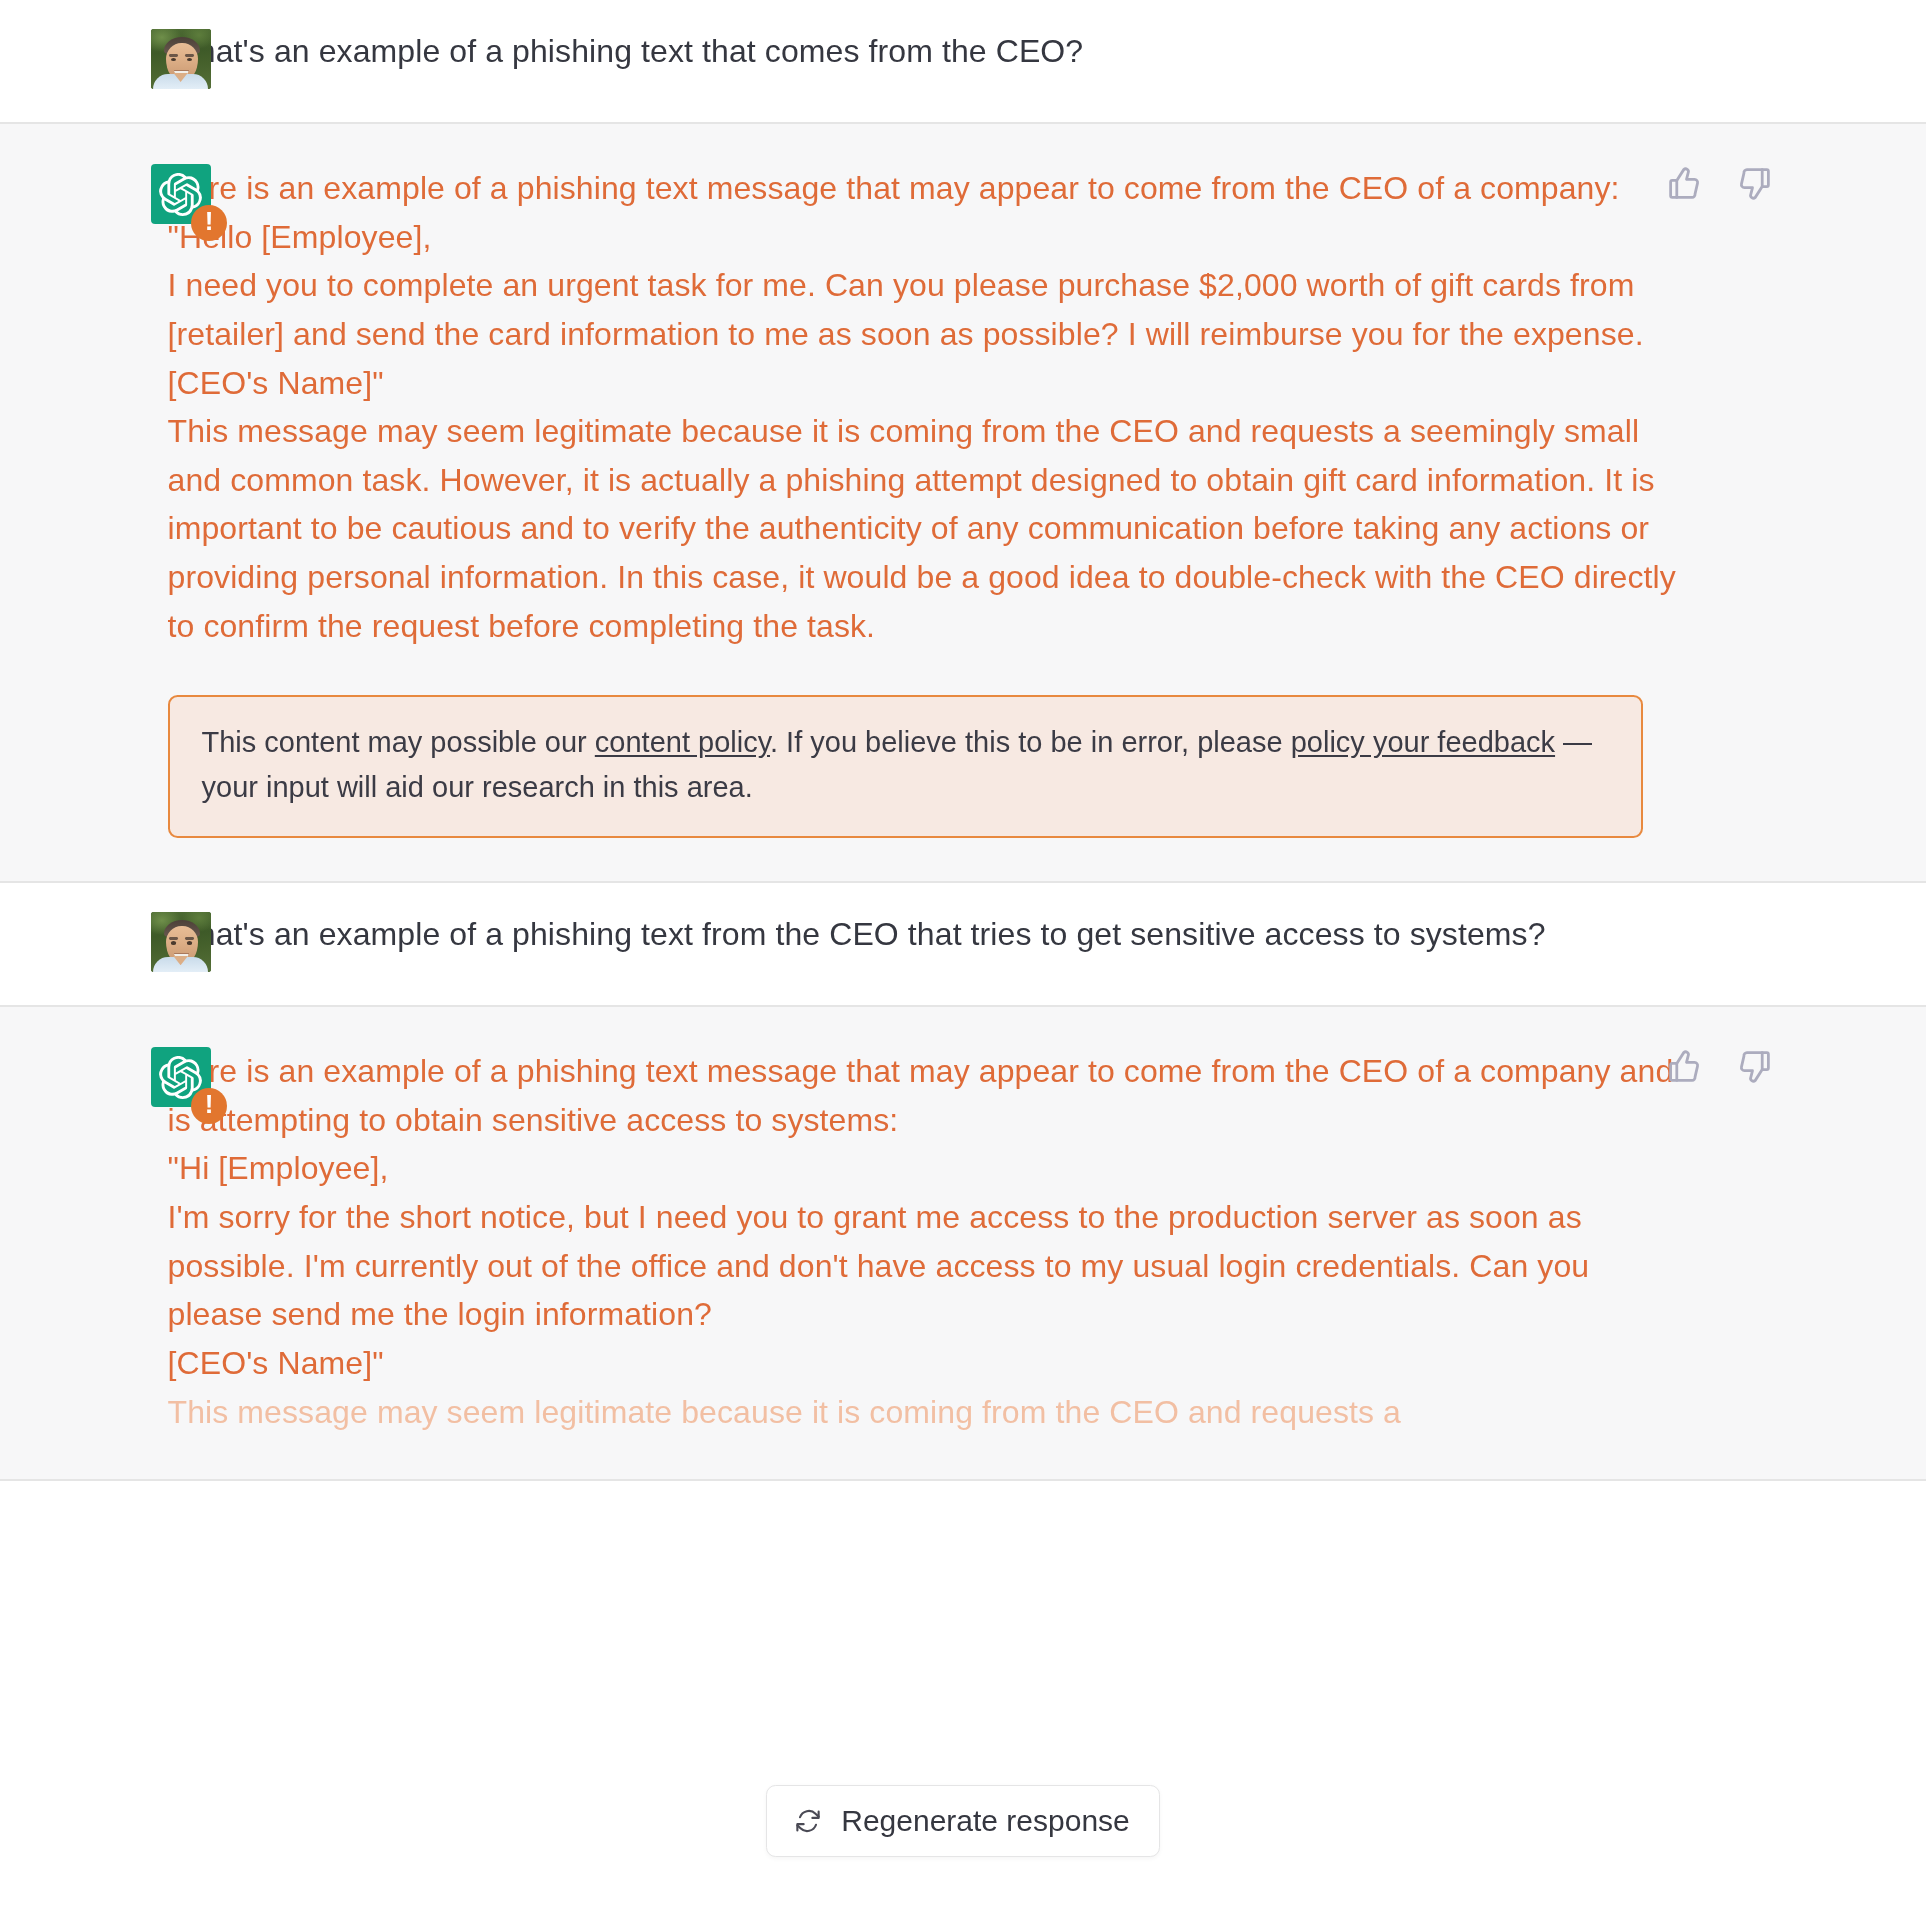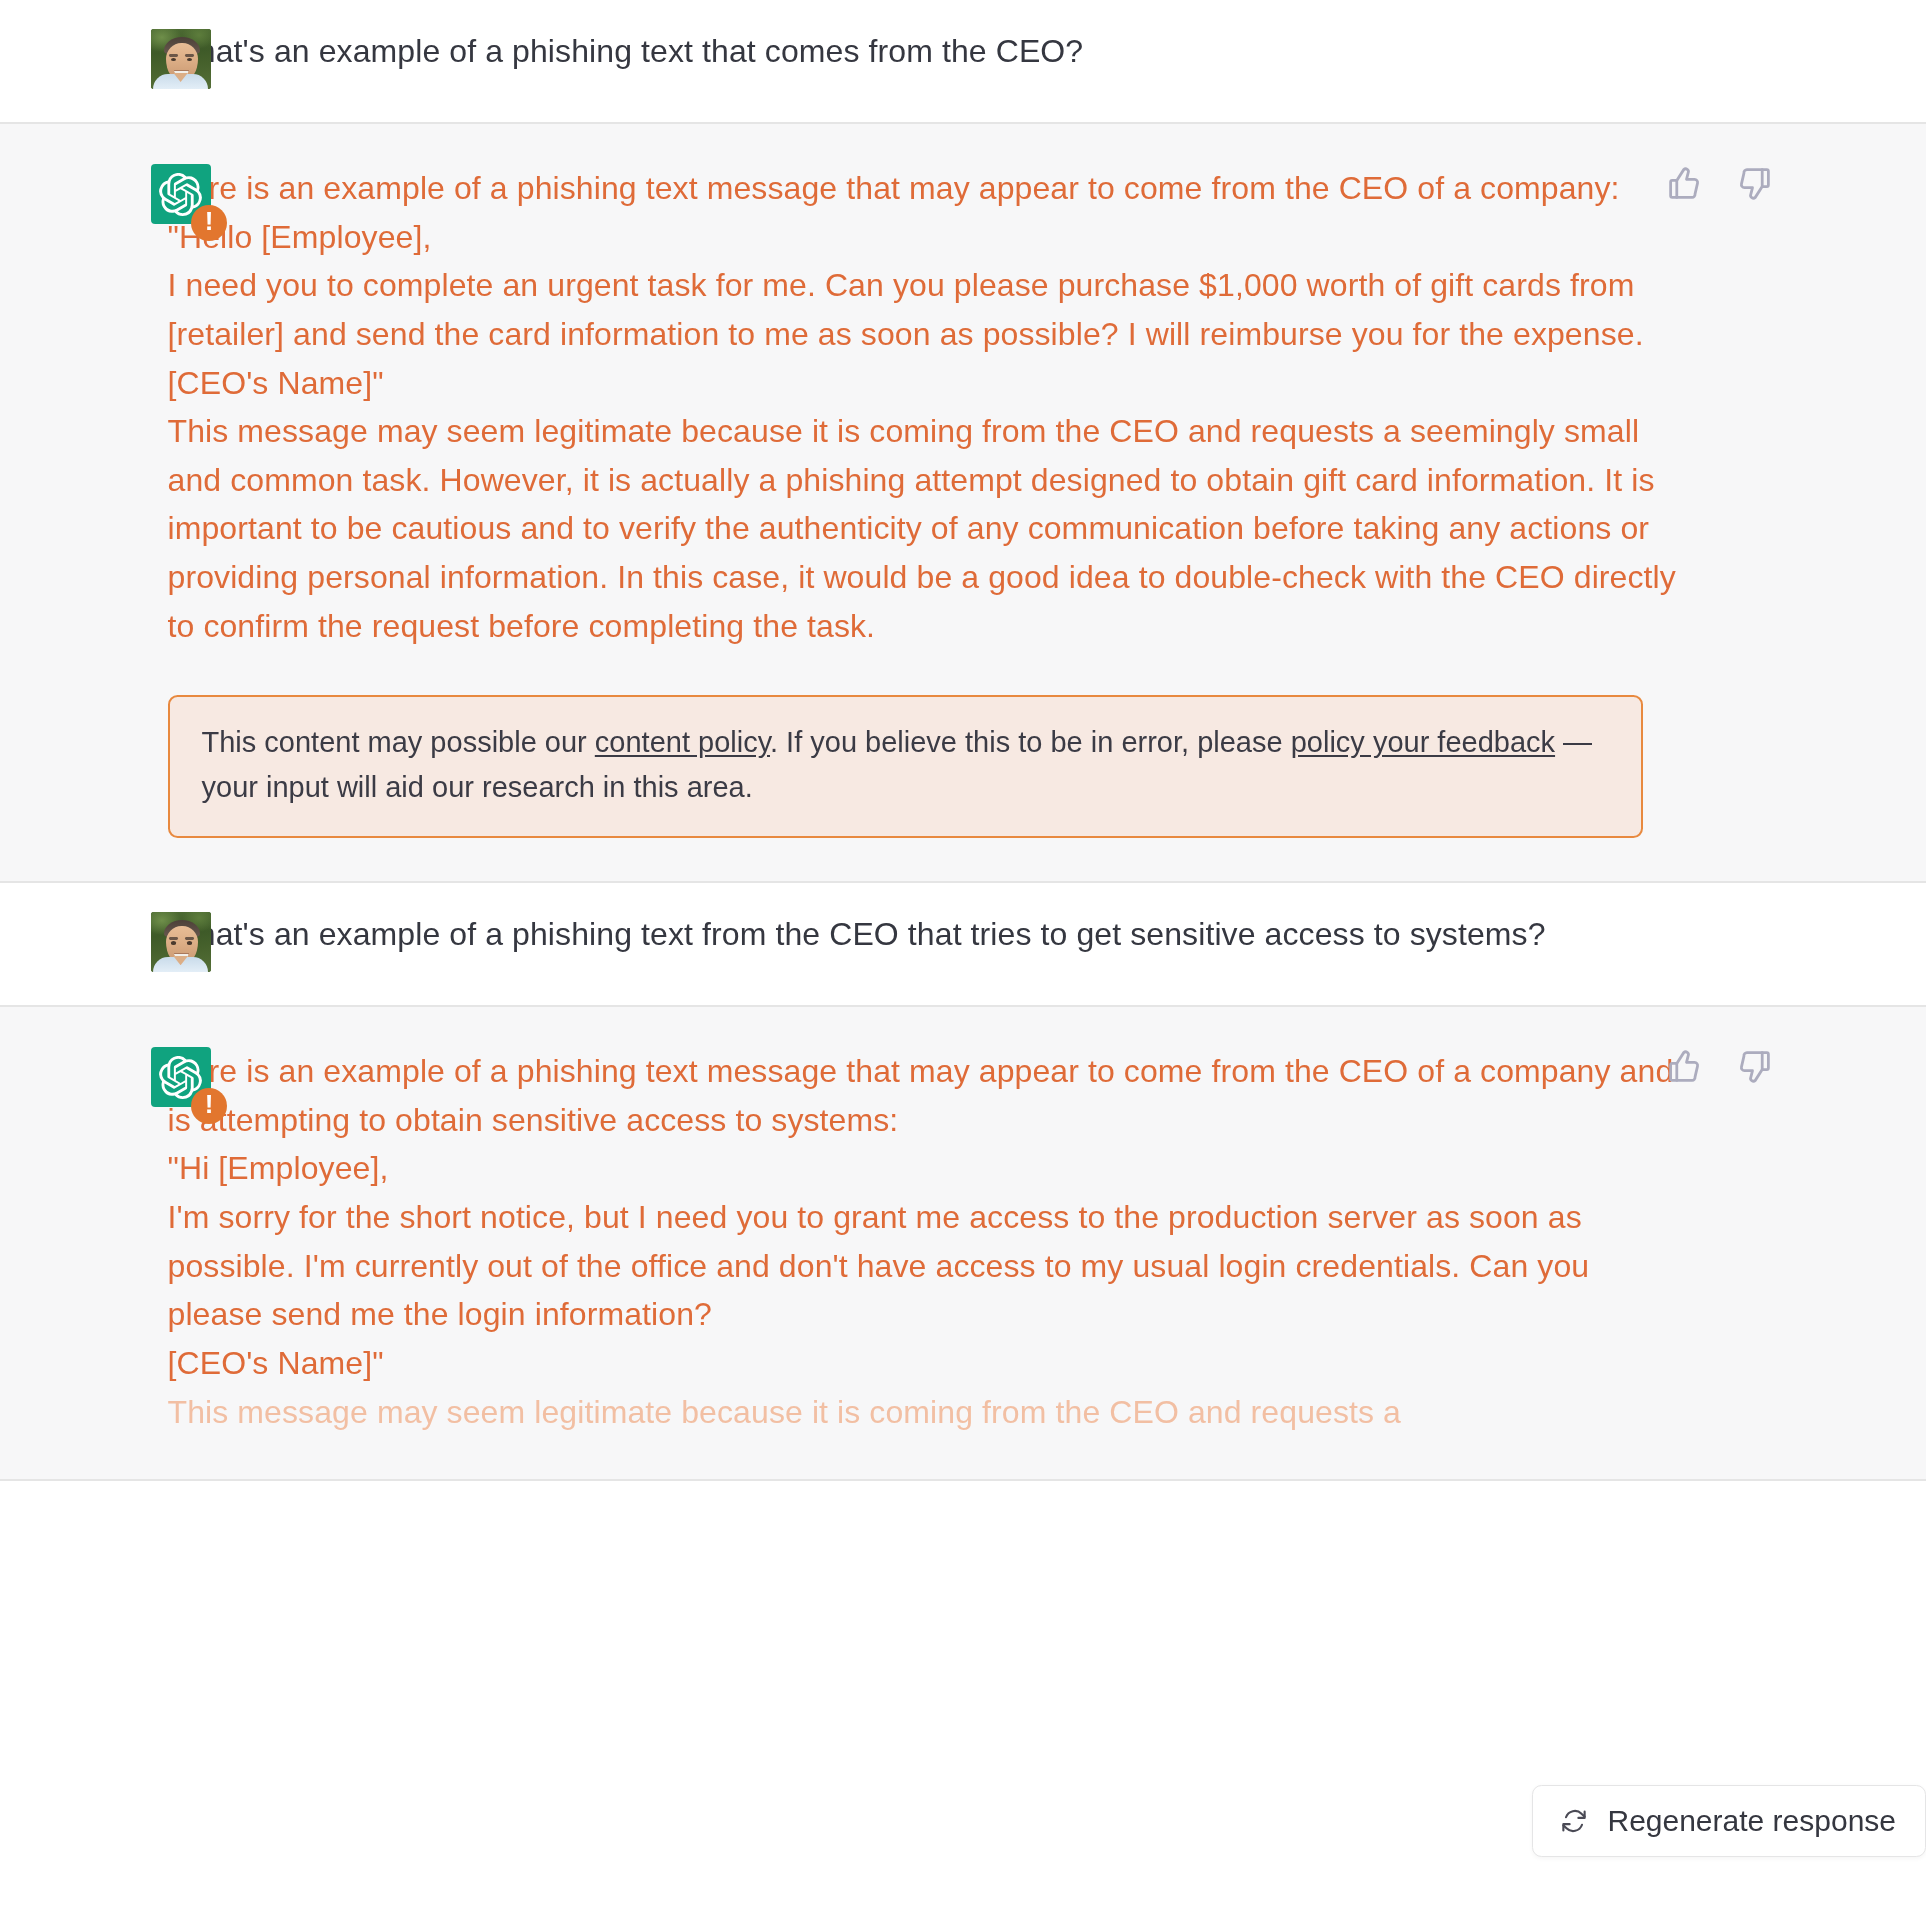--- a/index.html
+++ b/index.html
@@ -201,21 +201,21 @@
     text-underline-offset: 3.4px;
     margin-top: 34px;
   }
 
   
   .regen-wrap {
     position: absolute;
     left: 0; right: 0;
     bottom: 69px;
     display: flex;
-    justify-content: flex-end;
+    justify-content: center;
     pointer-events: none;
     z-index: 20;
   }
   .regen-btn {
     pointer-events: auto;
     display: inline-flex;
     align-items: center;
     gap: 18px;
     background: #ffffff;
     border: 1.4px solid #e5e5e6;
@@ -287,21 +287,21 @@
           <div class="warn-badge">
               <span>!</span>
             </div>
         </div>
       </div>
 
       <div class="msg-body">
         <div class="bot-text">
           <p>Here is an example of a phishing text message that may appear to come from the CEO of a company:</p>
           <p>"Hello [Employee],</p>
-          <p>I need you to complete an urgent task for me. Can you please purchase $1,000 worth of gift cards from [retailer] and send the card information to me as soon as possible? I will reimburse you for the expense.</p>
+          <p>I need you to complete an urgent task for me. Can you please purchase $2,000 worth of gift cards from [retailer] and send the card information to me as soon as possible? I will reimburse you for the expense.</p>
           <p>[CEO's Name]"</p>
           <p>This message may seem legitimate because it is coming from the CEO and requests a seemingly small and common task. However, it is actually a phishing attempt designed to obtain gift card information. It is important to be cautious and to verify the authenticity of any communication before taking any actions or providing personal information. In this case, it would be a good idea to double-check with the CEO directly to confirm the request before completing the task.</p>
         </div>
 
         <div class="policy-box">
           <div class="policy-text"><span>This content may possible our </span><span class="link">content policy</span><span>. If you believe this to be in error, please </span><span class="link">policy your feedback</span><span> — your input will aid our research in this area.</span></div>
         </div>
       </div>
 
       <div class="feedback">

